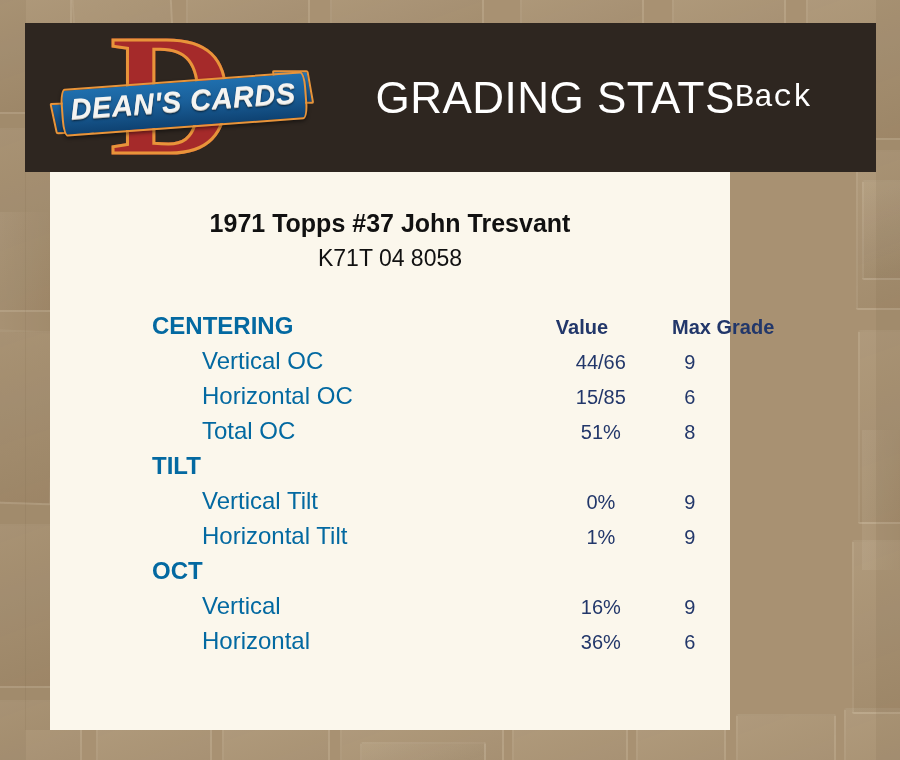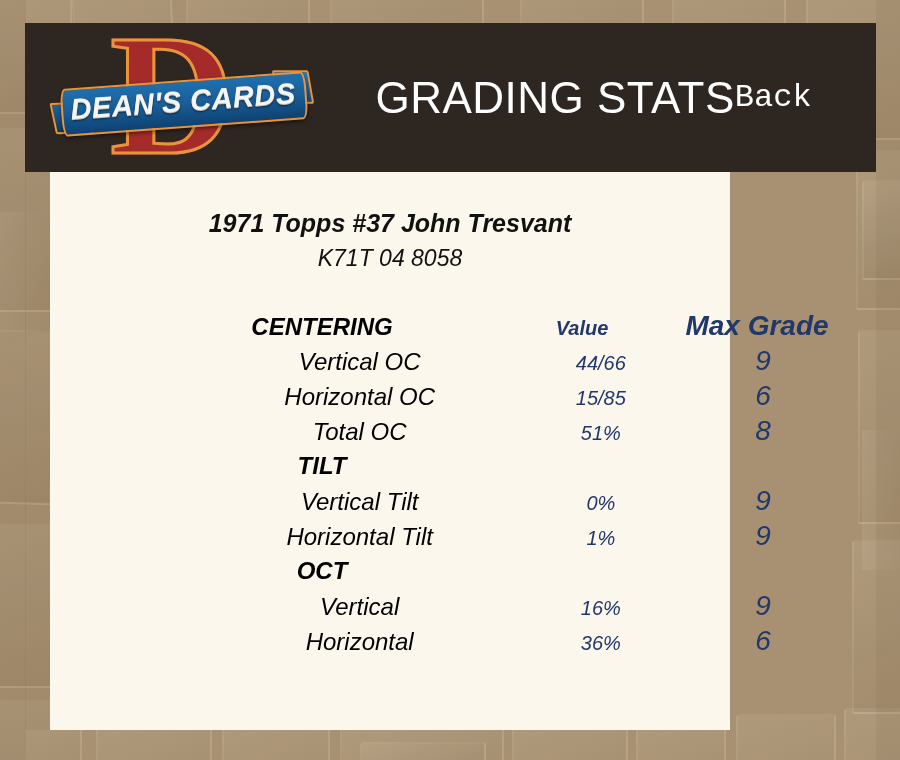--- a/index.html
+++ b/index.html
@@ -164,21 +164,20 @@
 
   
   #content-panel {
     position: absolute;
     left: 50px;
     top: 172px;
     width: 680px;
     height: 558px;
     background-color: #fbf7ec;
     z-index: 2;
-    font-style: italic;
   }
 
   #card-title {
     position: absolute;
     left: 0;
     top: 36px;
     width: 100%;
     text-align: center;
     color: #111111;
     font-size: 25px;
@@ -206,37 +205,36 @@
   }
   .stats-head-row,
   .stats-section-row,
   .stats-data-row {
     display: flex;
     align-items: baseline;
     height: 35px;
   }
   .col-label {
     width: 340px;
-    color: #000000;
+    color: #0369a1;
     font-size: 24px;
     line-height: 28px;
-    text-align: center;
   }
   .col-value {
     width: 180px;
     text-align: center;
     color: #22376a;
     font-size: 20px;
     line-height: 28px;
   }
   .col-grade {
     width: 170px;
-    text-align: center;
+    text-align: left;
     color: #22376a;
-    font-size: 28px;
+    font-size: 20px;
     line-height: 28px;
   }
   .stats-head-row .col-label,
   .stats-head-row .col-value,
   .stats-head-row .col-grade,
   .stats-section-row .col-label {
     font-weight: bold;
   }
   .stats-data-row .col-label {
     padding-left: 50px;

